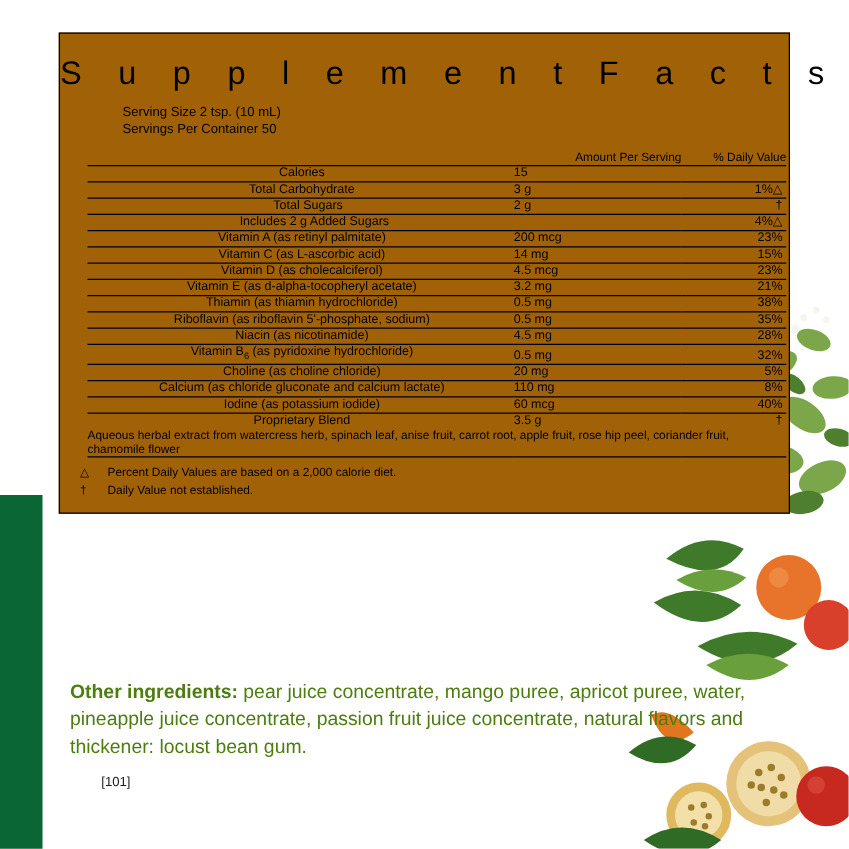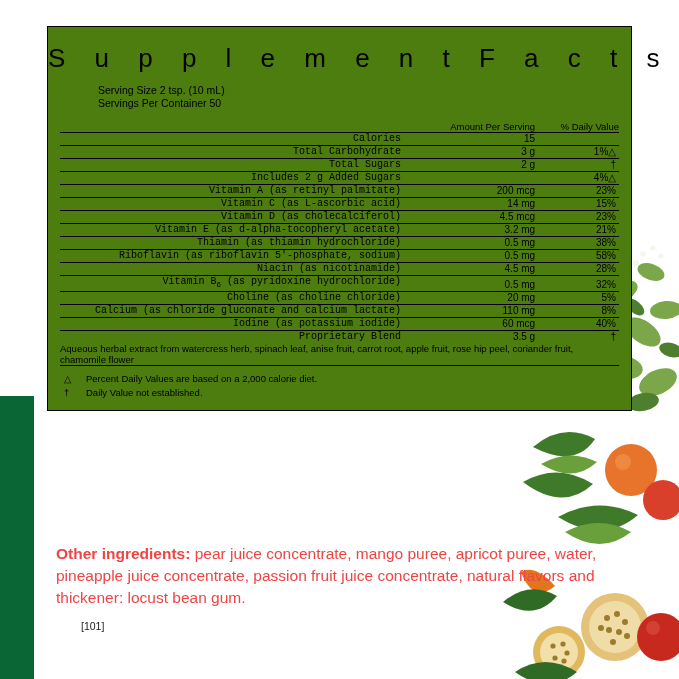--- a/index.html
+++ b/index.html
@@ -44,21 +44,21 @@
     position: absolute;
     inset: 0;
     z-index: 2;
   }
 
   .panel {
     position: absolute;
     left: 47px;
     top: 26px;
     width: 585px;
-    background: #4d7c0f;
+    background: #a16207;
     border: 1px solid #000;
     box-sizing: border-box;
     padding: 0;
   }
 
   .sf-title {
     text-align: center;
     font-size: 26px;
     letter-spacing: 11px;
     font-weight: 400;
@@ -77,20 +77,21 @@
     color: #000;
     margin-left: 38px;
   }
 
   table.facts {
     width: 100%;
     border-collapse: collapse;
     margin-top: 11px;
     font-size: 10px;
     color: #000;
+    margin-left: 10px;
   }
   table.facts td, table.facts th {
     padding: 0;
     vertical-align: bottom;
   }
 
   .hdr-row th {
     font-weight: 400;
     font-size: 9.5px;
     padding-bottom: 3px;
@@ -98,22 +99,22 @@
     text-align: right;
   }
   .hdr-row th.blank { border-bottom: 1px solid #000; }
 
   .nutrient-row td {
     border-bottom: 1px solid #000;
     padding: 3px 0 3px 0;
     font-size: 10px;
     line-height: 12px;
   }
-  .nutrient-row td.name { text-align: right; padding-left: 2px; font-family: Liberation Mono, monospace; }
-  .nutrient-row td.amt  { text-align: right; }
+  .nutrient-row td.name { text-align: center; padding-left: 2px; }
+  .nutrient-row td.amt  { text-align: left; }
   .nutrient-row td.dv   { text-align: right; padding-right: 3px; }
 
   .indent1 { padding-left: 12px !important; }
   .indent2 { padding-left: 22px !important; }
 
   .blend-row td {
     border-bottom: none;
     padding-top: 6px;
   }
   .blend-desc td {
@@ -137,21 +138,21 @@
     padding-left: 4px;
   }
 
   .other-ing {
     position: absolute;
     left: 56px;
     top: 543px;
     width: 560px;
     font-size: 15.5px;
     line-height: 22px;
-    color: #ef4444;
+    color: #4d7c0f;
   }
   .other-ing b { font-weight: bold; }
 
   .code {
     position: absolute;
     left: 57px;
     top: 620px;
     font-size: 10.5px;
     color: #1b1b1b;
     padding-left: 24px;
@@ -317,21 +318,21 @@
             <td class="dv">21%</td>
           </tr>
           <tr class="nutrient-row">
             <td class="name">Thiamin (as thiamin hydrochloride)</td>
             <td class="amt">0.5 mg</td>
             <td class="dv">38%</td>
           </tr>
           <tr class="nutrient-row">
             <td class="name">Riboflavin (as riboflavin 5'-phosphate, sodium)</td>
             <td class="amt">0.5 mg</td>
-            <td class="dv">58%</td>
+            <td class="dv">35%</td>
           </tr>
           <tr class="nutrient-row">
             <td class="name">Niacin (as nicotinamide)</td>
             <td class="amt">4.5 mg</td>
             <td class="dv">28%</td>
           </tr>
           <tr class="nutrient-row">
             <td class="name">Vitamin B<span class="sup">6</span> (as pyridoxine hydrochloride)</td>
             <td class="amt">0.5 mg</td>
             <td class="dv">32%</td>

